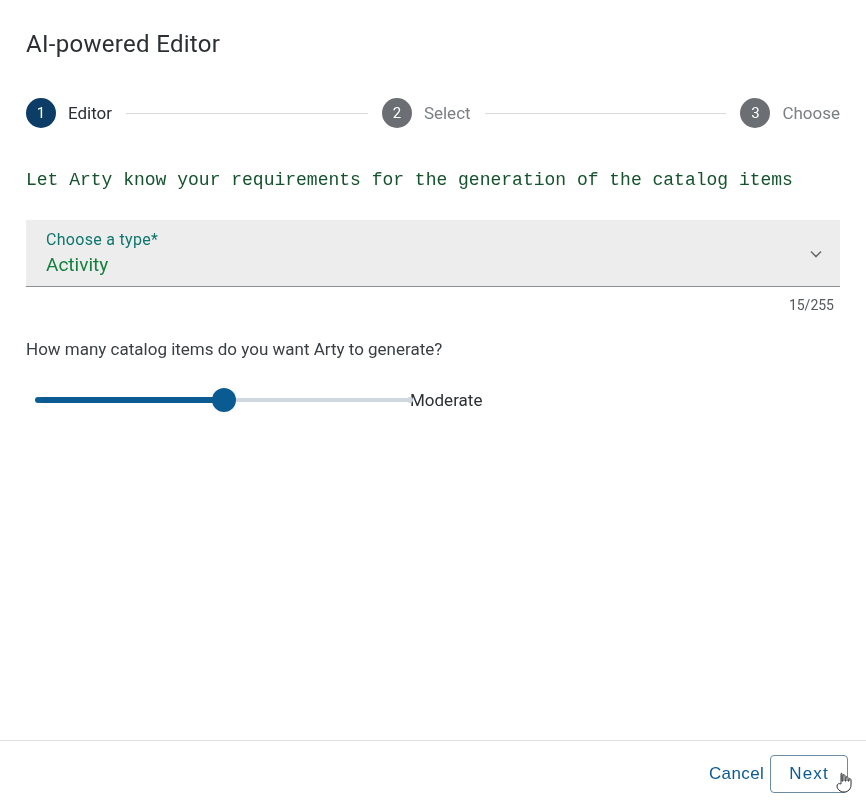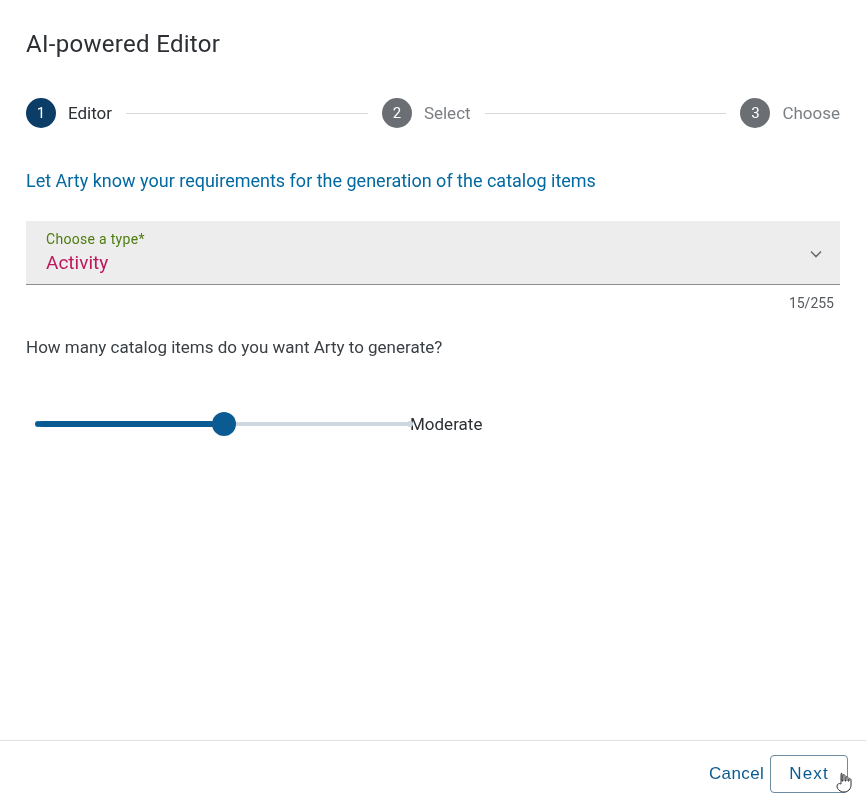--- a/index.html
+++ b/index.html
@@ -55,41 +55,42 @@
   .step-label.inactive { color: #7a7f84; }
   .step-line {
     flex: 1 1 auto;
     height: 1px;
     background: #d8dbde;
     margin: 0 14px;
   }
 
   .instruction {
     font-size: 18px;
-    color: #0369a1;
+    color: #14532d;
     margin-bottom: 30px;
+    font-family: Liberation Mono, monospace;
   }
 
   
   .field {
     background: #ededed;
     border-bottom: 1px solid #8a8f94;
     padding: 10px 16px 10px 20px;
     margin-bottom: 28px;
     position: relative;
   }
   .field-label {
-    font-size: 14px;
-    color: #4d7c0f;
+    font-size: 16px;
+    color: #0f766e;
     letter-spacing: .3px;
     margin-bottom: 4px;
   }
   .field-value {
     font-size: 19px;
-    color: #be185d;
+    color: #15803d;
   }
   .field .caret {
     position: absolute;
     right: 18px;
     top: 50%;
     transform: translateY(-50%);
     color: #6b6f73;
   }
   .field + .counter-row {
     margin-top: -18px;
@@ -97,21 +98,21 @@
     font-size: 14px;
     color: #55595e;
     margin-bottom: 26px;
     padding-right: 6px;
   }
 
   .question {
     font-size: 17px;
     color: #3a3f44;
     margin-top: 10px;
-    margin-bottom: 52px;
+    margin-bottom: 26px;
   }
 
   
   .slider-row {
     display: flex;
     align-items: center;
     padding-left: 12px;
   }
   .slider-track-wrap {
     position: relative;

